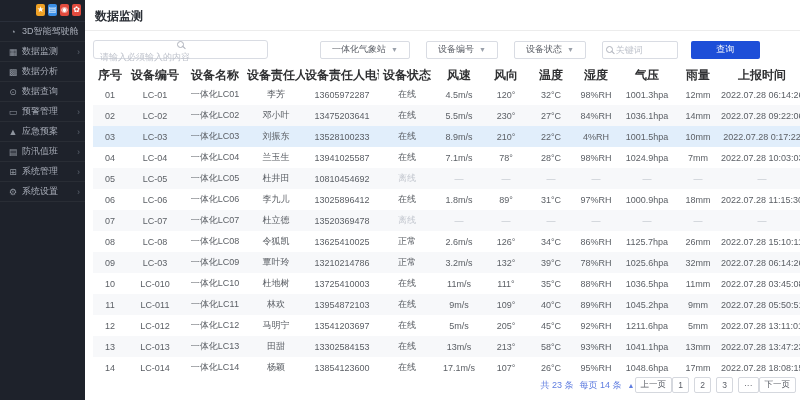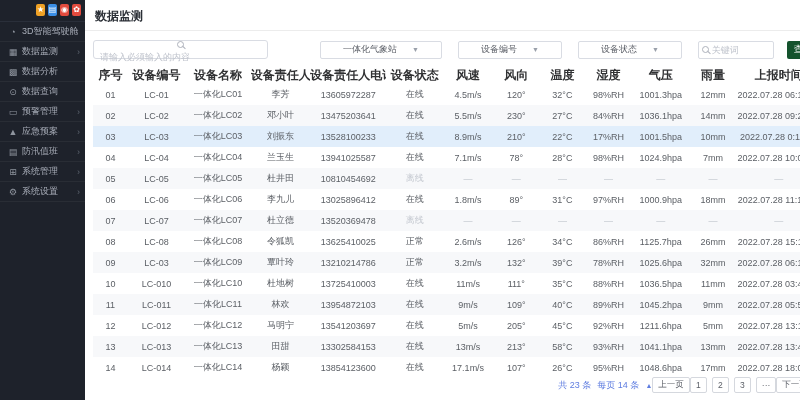--- a/index.html
+++ b/index.html
@@ -30,26 +30,26 @@
     display:flex; align-items:center; padding:0 6px; gap:4px;flex-direction:column; }
   .mag { width:7px; height:7px; border:1px solid #aeb2bc; border-radius:50%;
     position:relative; flex-shrink:0; }
   .mag::after { content:''; position:absolute; width:4px; height:1px; background:#aeb2bc;
     transform:rotate(45deg); right:-3px; bottom:-1px; }
   .search-box input, .keyword-box input { border:none; outline:none; flex:1; width:100%;
     font-size:9px; color:#606266; background:transparent;
     font-family:"Liberation Sans","DejaVu Sans",sans-serif; }
   .search-box input::placeholder, .keyword-box input::placeholder { color:#bfc3cc; }
   .filter { height:18px; border:1px solid #d9dce3; border-radius:2px; display:flex;
-    align-items:center; padding:0 22px; font-size:9px; color:#5a5e66; gap:15px;
+    align-items:center; padding:0 11px; font-size:9px; color:#5a5e66; gap:5px;
     cursor:pointer; white-space:nowrap; }
   .filter .caret { font-size:7px; color:#9aa0aa; }
   .keyword-box { width:76px; height:18px; border:1px solid #d9dce3; border-radius:2px;
     display:flex; align-items:center; padding:0 3px; gap:3px; }
-  .query-btn { width:32px; height:18px; background:#14532d; border:none; border-radius:2px;
+  .query-btn { width:69px; height:18px; background:#1d4ed8; border:none; border-radius:2px;
     color:#fff; font-size:9px; display:flex; align-items:center; justify-content:center;
     cursor:pointer; font-family:inherit; }
 
   
   .tbl-wrap { padding:2px 8px 0 8px; }
   table { width:100%; border-collapse:collapse; table-layout:fixed; }
   th { height:18px; font-size:12px; font-weight:bold; color:#303133; text-align:center;
     white-space:nowrap; overflow:hidden; }
   td { height:21px; font-size:9px; color:#5c6066; text-align:center; white-space:nowrap;
     overflow:hidden; }
@@ -227,21 +227,21 @@
             <tr class="selected">
               <td>03</td>
               <td>LC-03</td>
               <td>一体化LC03</td>
               <td>刘振东</td>
               <td>13528100233</td>
               <td>在线</td>
               <td>8.9m/s</td>
               <td>210°</td>
               <td>22°C</td>
-              <td>17%RH</td>
+              <td>4%RH</td>
               <td>1001.5hpa</td>
               <td>10mm</td>
               <td>2022.07.28 0:17:22</td>
             </tr>
             <tr>
               <td>04</td>
               <td>LC-04</td>
               <td>一体化LC04</td>
               <td>兰玉生</td>
               <td>13941025587</td>

